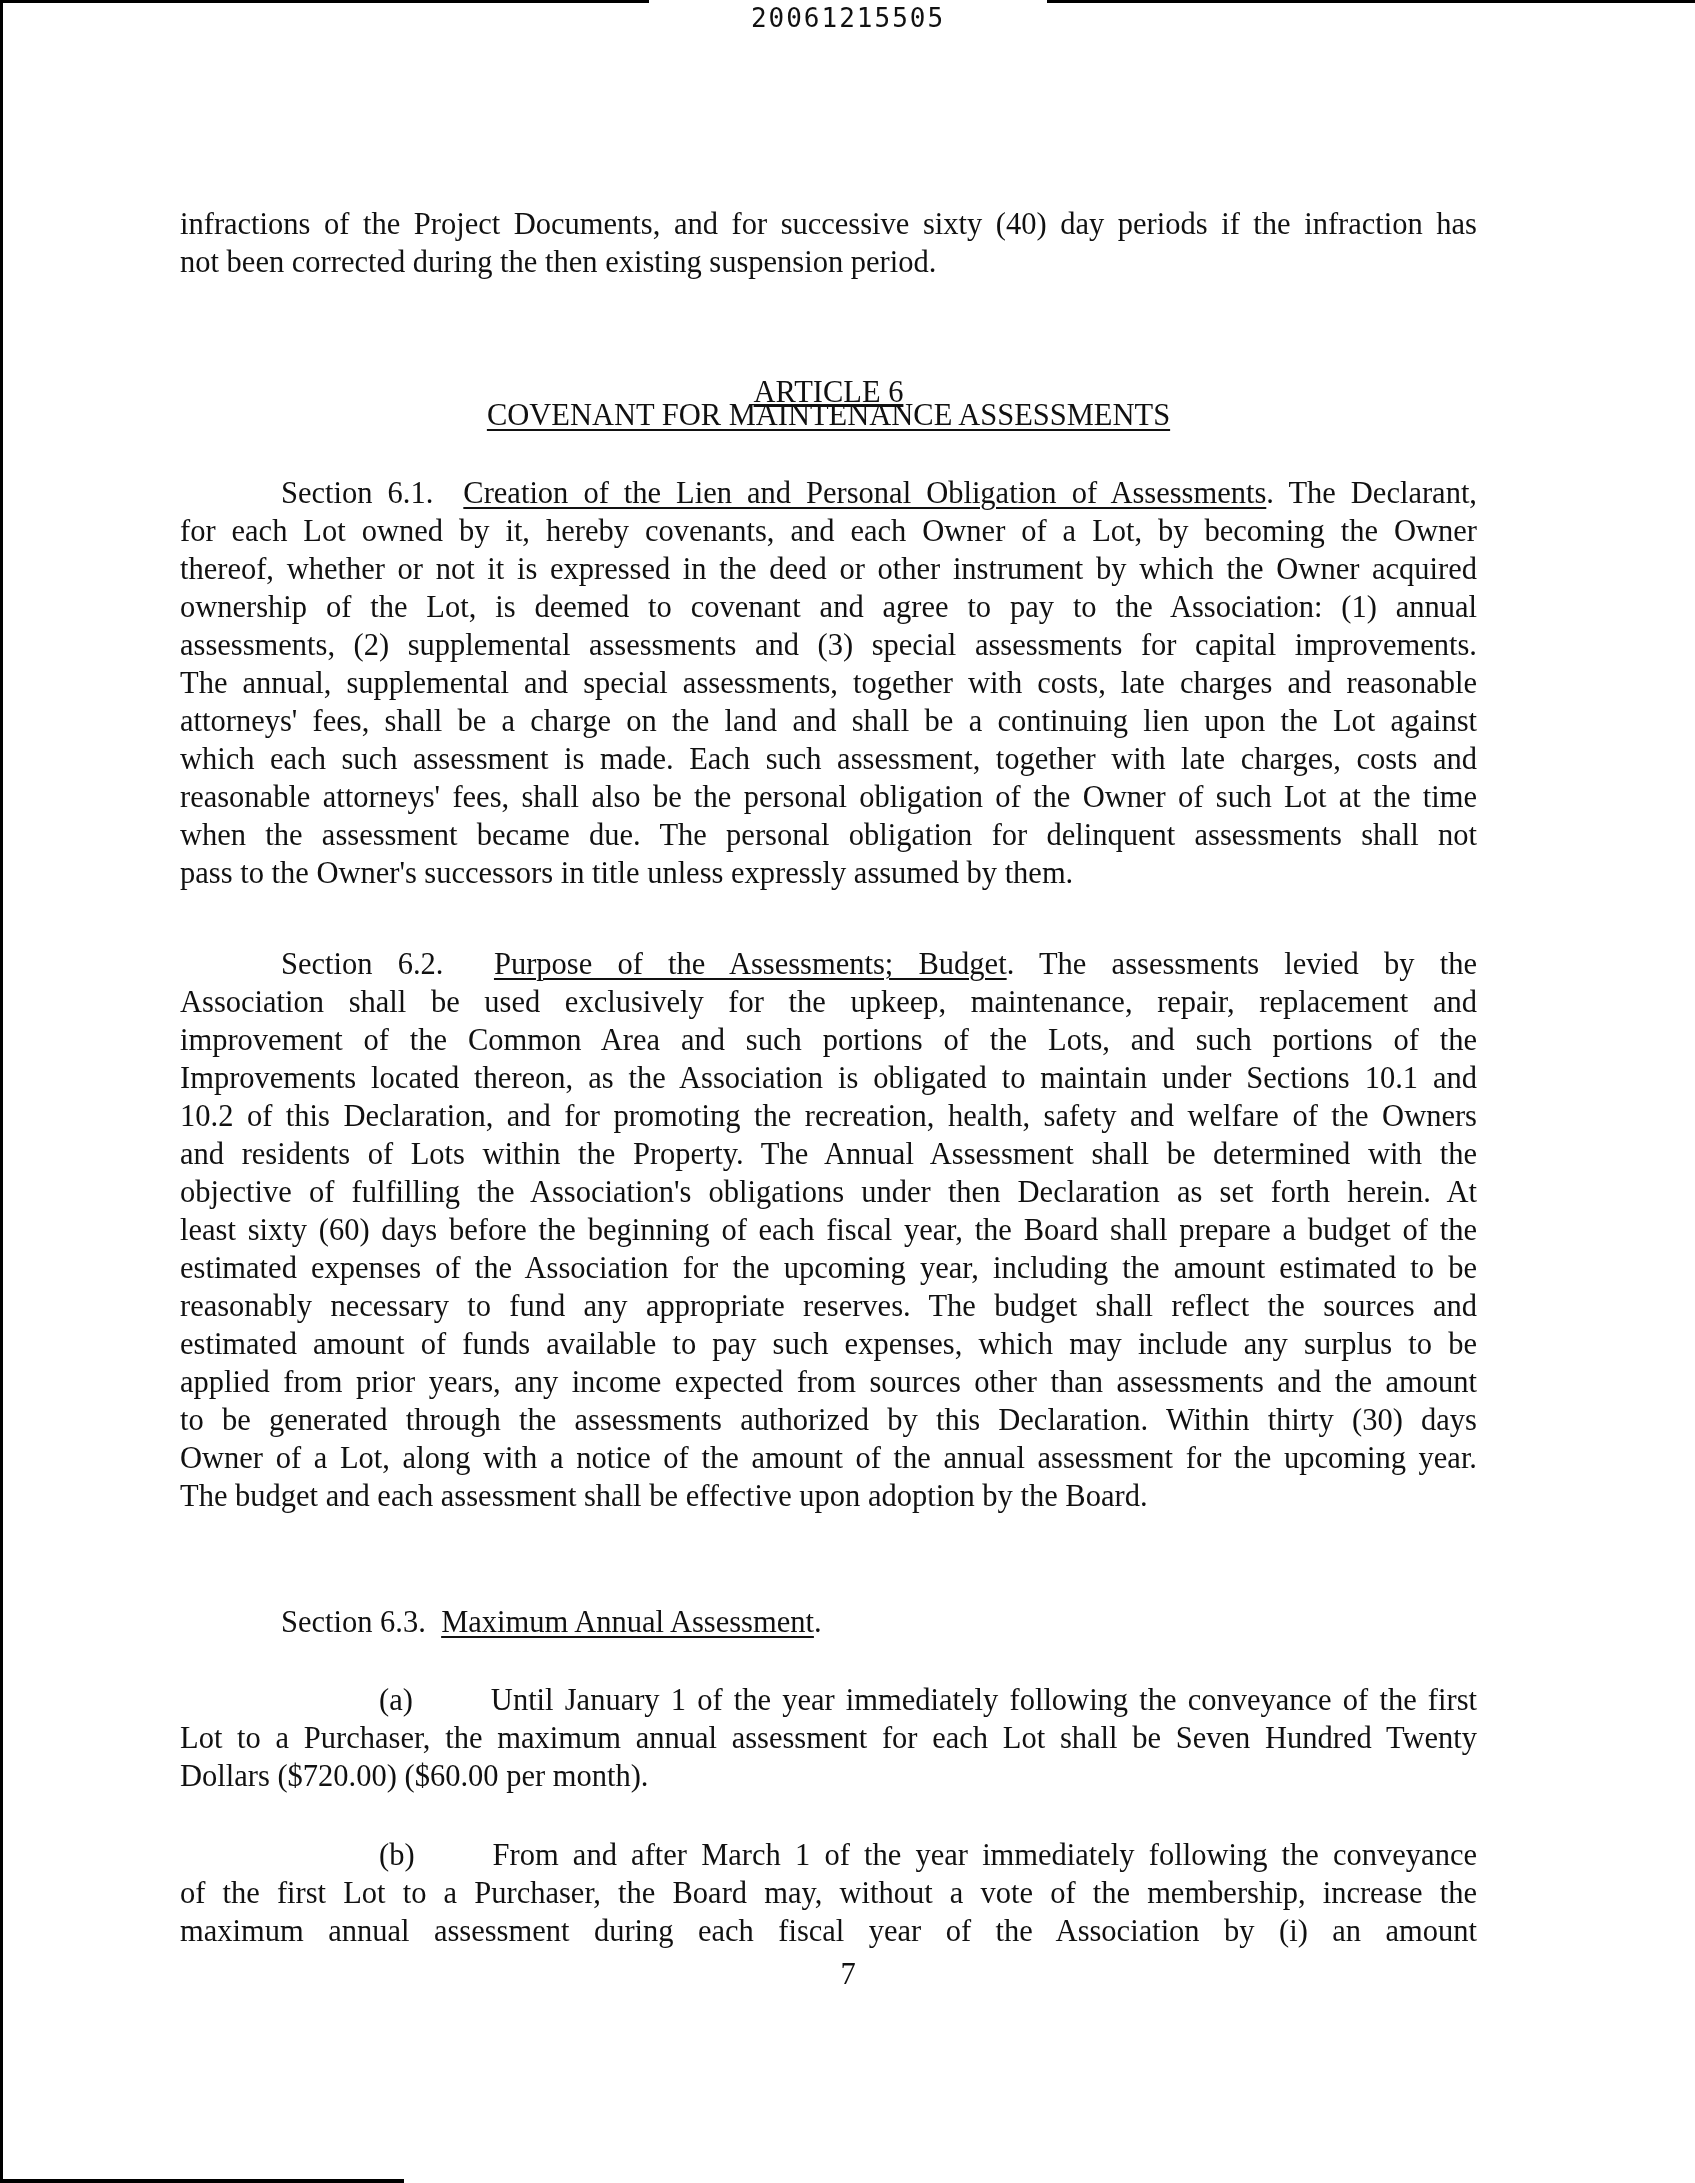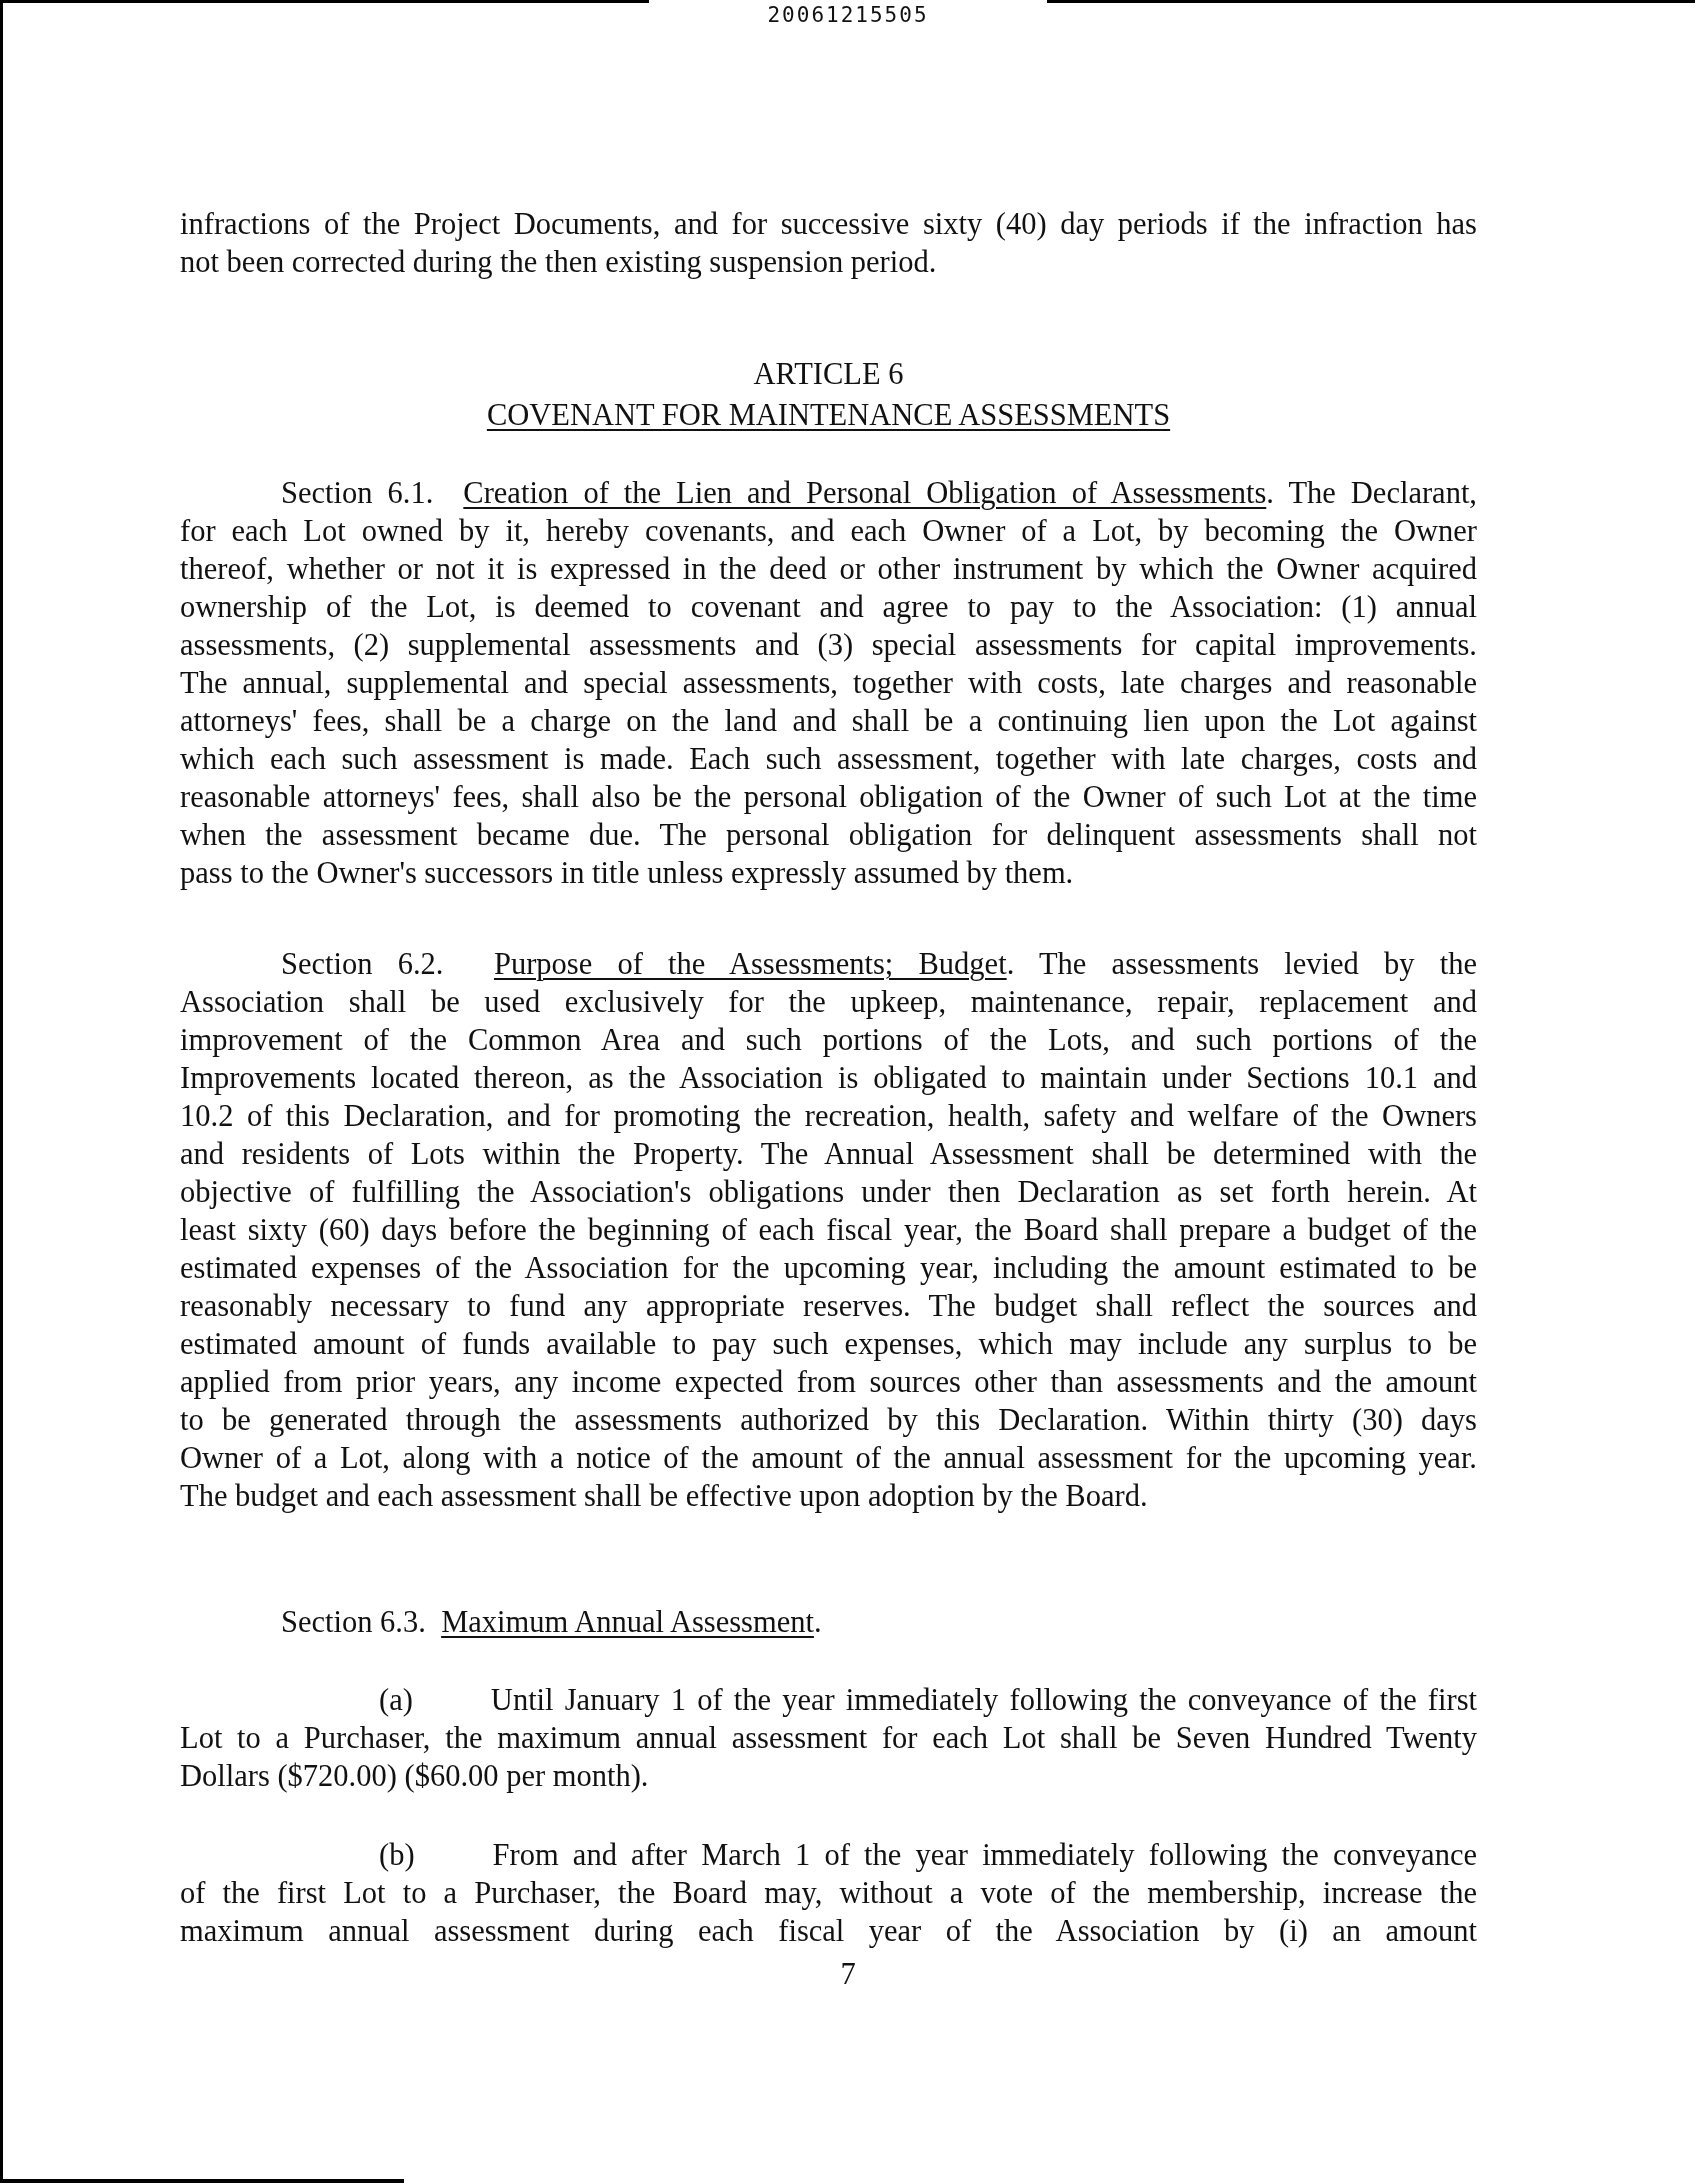--- a/index.html
+++ b/index.html
@@ -3,21 +3,21 @@
 <meta charset="utf-8">
 <style>
   html, body { margin: 0; padding: 0; background: #ffffff; }
   body { width: 1696px; height: 2183px; position: relative; overflow: hidden;
          font-family: "Liberation Serif", "DejaVu Serif", serif; color: #111; }
   .left-border { position: absolute; left: 0; top: 0; width: 2.6px; height: 2183px; background: #000; }
   .top-bar-left { position: absolute; left: 0; top: 0; width: 649px; height: 3.3px; background: #000; }
   .top-bar-right { position: absolute; left: 1047px; top: 0; width: 649px; height: 3.3px; background: #000; }
   .bottom-bar { position: absolute; left: 0; top: 2179px; width: 404px; height: 4px; background: #000; }
   .doc-id { position: absolute; left: 0; width: 1696px; top: 2.6px; text-align: center;
-            font-family: "DejaVu Sans Mono", "Liberation Mono", monospace; font-size: 21px;
+            font-family: "DejaVu Sans Mono", "Liberation Mono", monospace; font-size: 26px;
             letter-spacing: 2px; color: #111; }
   .page { position: absolute; left: 180px; top: 0; width: 1297px; }
   .block { position: absolute; left: 0; width: 1297px; }
   .line { display: block; height: 38px; line-height: 38px; font-size: 30.5px;
           text-align: justify; text-align-last: justify; white-space: nowrap; overflow: visible; }
   .line.last { text-align-last: left; }
   .line .fill { display: inline-block; width: 100%; text-align: justify; text-align-last: justify; }
   .line.last .fill { text-align-last: left; }
   .center { text-align: center; font-size: 30.5px; line-height: 38px; }
   .u { text-decoration: underline; text-underline-offset: 4px; text-decoration-thickness: 2px; }
@@ -36,21 +36,21 @@
 
 <div class="doc-id">20061215505</div>
 
 <div class="page">
 
   <div class="block" style="top:205px;">
     <span class="line"><span class="fill">infractions of the Project Documents, and for successive sixty (40) day periods if the infraction has</span></span>
     <span class="line last"><span class="fill">not been corrected during the then existing suspension period.</span></span>
   </div>
 
-  <div class="block center" style="top:355px;">ARTICLE 6</div>
+  <div class="block center" style="top:373px;text-decoration:underline;">ARTICLE 6</div>
   <div class="block center" style="top:396px;">
     <span class="u">COVENANT FOR MAINTENANCE ASSESSMENTS</span>
   </div>
 
   <div class="block" style="top:474px;">
     <span class="line"><span class="fill indent1" style="width:calc(100% - 101px);"><span>Section 6.1.</span>&nbsp;&nbsp;<span class="u">Creation of the Lien and Personal Obligation of Assessments</span><span>.  The Declarant,</span></span></span>
     <span class="line"><span class="fill">for each Lot owned by it, hereby covenants, and each Owner of a Lot, by becoming the Owner</span></span>
     <span class="line"><span class="fill">thereof, whether or not it is expressed in the deed or other instrument by which the Owner acquired</span></span>
     <span class="line"><span class="fill">ownership of the Lot, is deemed to covenant and agree to pay to the Association:  (1) annual</span></span>
     <span class="line"><span class="fill">assessments, (2) supplemental assessments and (3) special assessments for capital improvements.</span></span>

